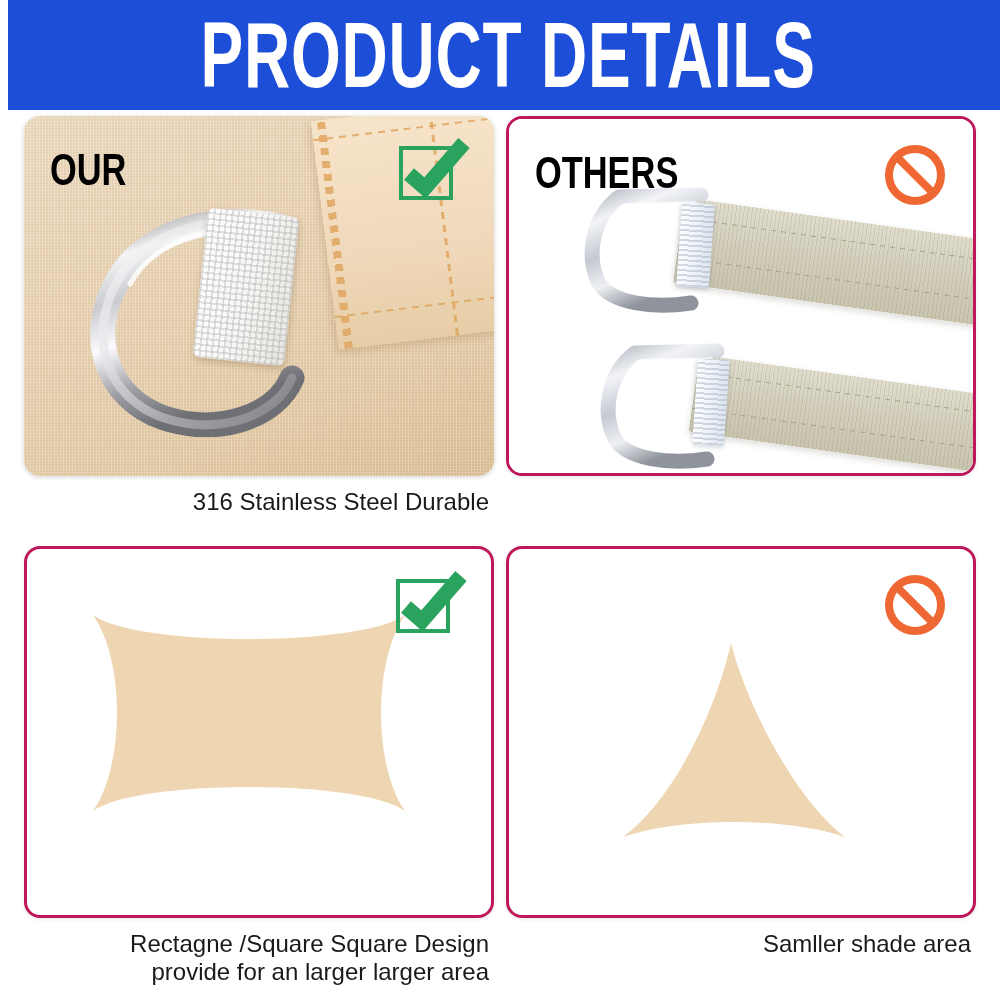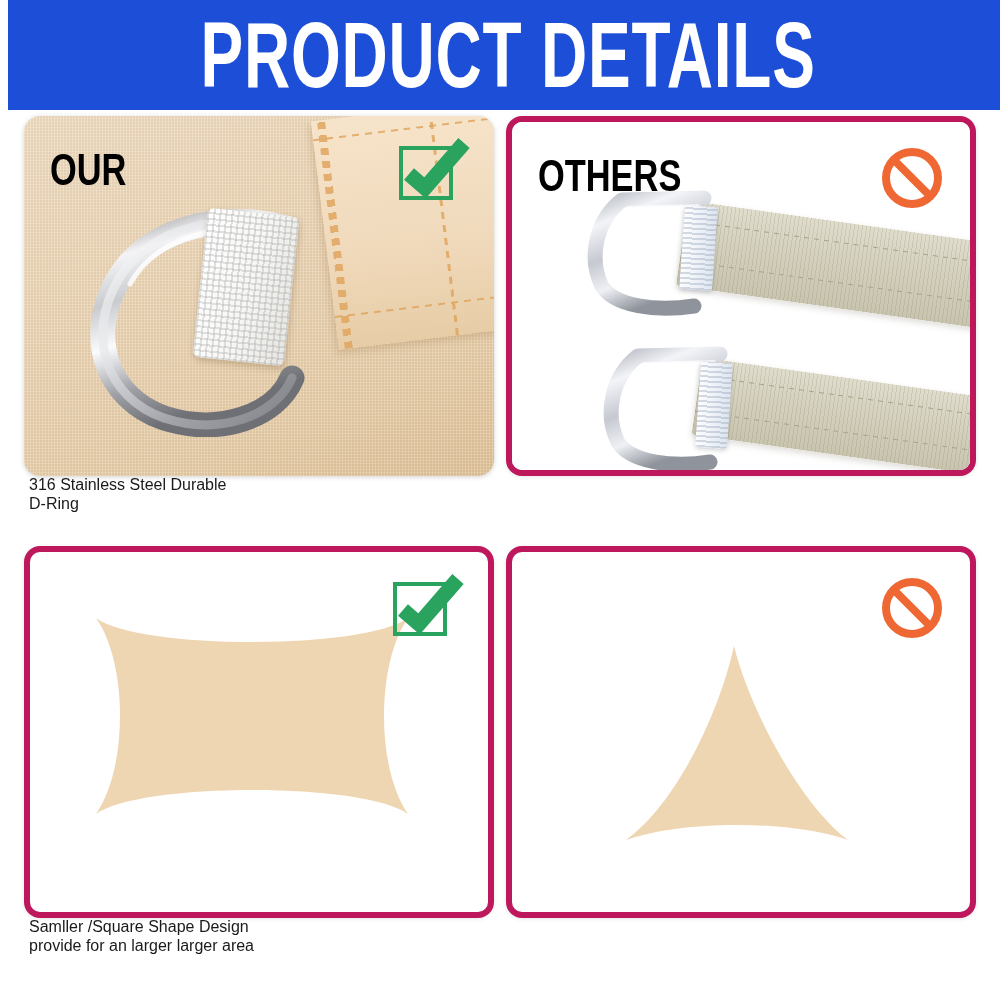--- a/index.html
+++ b/index.html
@@ -57,35 +57,36 @@
     padding: 0 4px;
   }
 
   .card {
     position: relative;
     width: 470px;
     height: 360px;
     border-radius: 16px;
     overflow: hidden;
     background: #ffffff;
-    border: 6px solid #be185d;
+    border: 3px solid #be185d;
     box-shadow: 0 1px 4px rgba(0,0,0,0.10);
     box-sizing: border-box;
   }
   .card.photo {
     border: none;
     box-shadow: 0 1px 5px rgba(0,0,0,0.18);
   }
   .cell.bottom .card { height: 372px; }
 
   .caption {
+    margin-top: 12px;
     width: 460px;
-    text-align: left;
+    text-align: right;
     color: #1a1a1a;
-    font-size: 16px;
+    font-size: 24px;
     line-height: 1.18;
     font-family: "Liberation Sans", sans-serif;
   }
   .caption .line { display: block; }
 
   
   .label {
     position: absolute;
     top: 32px;
     left: 26px;
@@ -240,21 +241,20 @@
       <div class="badge check">
         <svg viewBox="0 0 70 62">
           <rect x="3" y="8" width="50" height="50" fill="none" stroke="#2aa35e" stroke-width="4"></rect>
           <path d="M11,34 L27,48 L66,3" fill="none" stroke="#2aa35e" stroke-width="15" stroke-linecap="butt" stroke-linejoin="miter"></path>
         </svg>
       </div>
     </div>
 
     <div class="caption">
       <span class="line">316 Stainless Steel Durable</span>
-      <span class="line">D-Ring</span>
     </div>
   </div>
 
   <div class="cell top">
     <div class="card">
       <div class="photo-others"></div>
 
       <div class="tape" style="left:170px; top:78px; width:430px; height:86px; transform:rotate(8deg); transform-origin:left center; border-radius:4px;">
         <div class="seam" style="top:20px;"></div>
         <div class="seam" style="top:60px;"></div>
@@ -322,36 +322,39 @@
 
       <div class="badge check">
         <svg viewBox="0 0 70 62">
           <rect x="3" y="8" width="50" height="50" fill="none" stroke="#2aa35e" stroke-width="4"></rect>
           <path d="M11,34 L27,48 L66,3" fill="none" stroke="#2aa35e" stroke-width="15" stroke-linecap="butt" stroke-linejoin="miter"></path>
         </svg>
       </div>
     </div>
 
     <div class="caption">
-      <span class="line">Samller /Square Shape Design</span>
+      <span class="line">Rectagne /Square Square Design</span>
       <span class="line">provide for an larger larger area</span>
     </div>
   </div>
 
   <div class="cell bottom">
     <div class="card">
       <div class="sail" style="left:110px; top:92px; width:230px; height:200px;">
         <svg viewBox="0 0 230 200" preserveAspectRatio="none">
           <path d="M112,2 C128,66 178,160 226,196 C168,176 62,176 4,196 C56,158 98,66 112,2 Z" fill="#EFD6B3"></path>
         </svg>
       </div>
 
       <div class="badge">
         <svg viewBox="0 0 64 64">
           <circle cx="32" cy="32" r="26" fill="none" stroke="#ef6833" stroke-width="8"></circle>
           <line x1="14" y1="14" x2="50" y2="50" stroke="#ef6833" stroke-width="8" stroke-linecap="butt"></line>
         </svg>
       </div>
     </div>
 
+    <div class="caption">
+      <span class="line">Samller shade area</span>
+    </div>
   </div>
 
 </div>
 
 </body></html>

